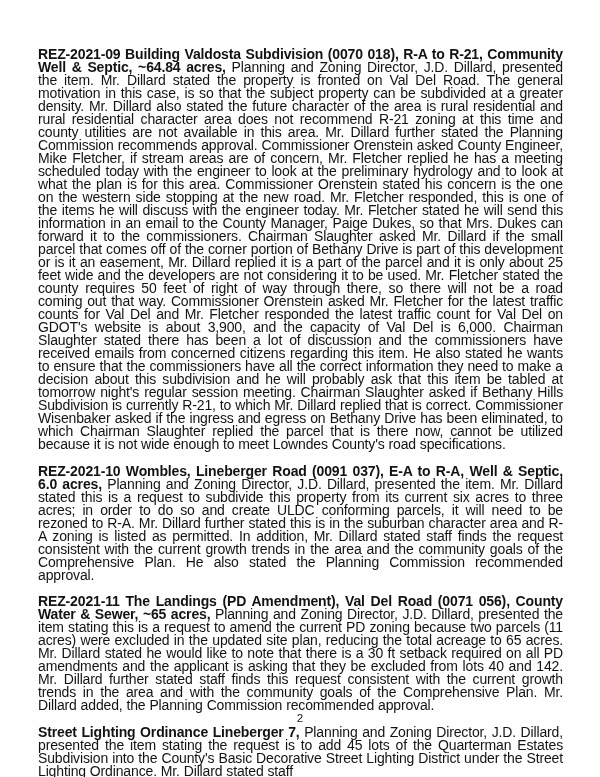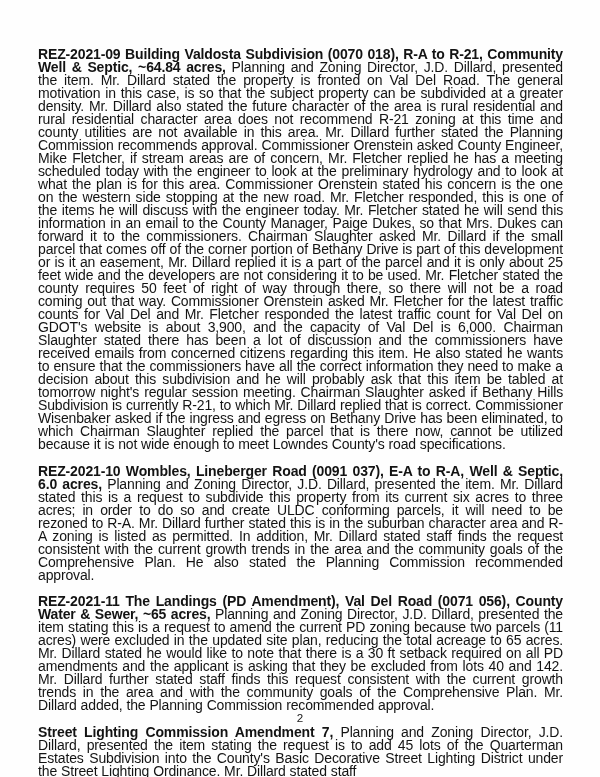--- a/index.html
+++ b/index.html
@@ -66,19 +66,19 @@
 <div class="page">
 
   <div class="doc-body">
 
     <p class="para"><span class="lead">REZ-2021-09 Building Valdosta Subdivision (0070 018), R-A to R-21, Community Well &amp; Septic, ~64.84 acres,</span><span> Planning and Zoning Director, J.D. Dillard, presented the item. Mr. Dillard stated the property is fronted on Val Del Road. The general motivation in this case, is so that the subject property can be subdivided at a greater density. Mr. Dillard also stated the future character of the area is rural residential and rural residential character area does not recommend R-21 zoning at this time and county utilities are not available in this area. Mr. Dillard further stated the Planning Commission recommends approval. Commissioner Orenstein asked County Engineer, Mike Fletcher, if stream areas are of concern, Mr. Fletcher replied he has a meeting scheduled today with the engineer to look at the preliminary hydrology and to look at what the plan is for this area. Commissioner Orenstein stated his concern is the one on the western side stopping at the new road. Mr. Fletcher responded, this is one of the items he will discuss with the engineer today. Mr. Fletcher stated he will send this information in an email to the County Manager, Paige Dukes, so that Mrs. Dukes can forward it to the commissioners. Chairman Slaughter asked Mr. Dillard if the small parcel that comes off of the corner portion of Bethany Drive is part of this development or is it an easement, Mr. Dillard replied it is a part of the parcel and it is only about 25 feet wide and the developers are not considering it to be used. Mr. Fletcher stated the county requires 50 feet of right of way through there, so there will not be a road coming out that way. Commissioner Orenstein asked Mr. Fletcher for the latest traffic counts for Val Del and Mr. Fletcher responded the latest traffic count for Val Del on GDOT's website is about 3,900, and the capacity of Val Del is 6,000. Chairman Slaughter stated there has been a lot of discussion and the commissioners have received emails from concerned citizens regarding this item. He also stated he wants to ensure that the commissioners have all the correct information they need to make a decision about this subdivision and he will probably ask that this item be tabled at tomorrow night's regular session meeting. Chairman Slaughter asked if Bethany Hills Subdivision is currently R-21, to which Mr. Dillard replied that is correct. Commissioner Wisenbaker asked if the ingress and egress on Bethany Drive has been eliminated, to which Chairman Slaughter replied the parcel that is there now, cannot be utilized because it is not wide enough to meet Lowndes County's road specifications.</span></p>
 
     <p class="para"><span class="lead">REZ-2021-10 Wombles, Lineberger Road (0091 037), E-A to R-A, Well &amp; Septic, 6.0 acres,</span><span> Planning and Zoning Director, J.D. Dillard, presented the item. Mr. Dillard stated this is a request to subdivide this property from its current six acres to three acres; in order to do so and create ULDC conforming parcels, it will need to be rezoned to R-A. Mr. Dillard further stated this is in the suburban character area and R-A zoning is listed as permitted. In addition, Mr. Dillard stated staff finds the request consistent with the current growth trends in the area and the community goals of the Comprehensive Plan. He also stated the Planning Commission recommended approval.</span></p>
 
     <p class="para"><span class="lead">REZ-2021-11 The Landings (PD Amendment), Val Del Road (0071 056), County Water &amp; Sewer, ~65 acres,</span><span> Planning and Zoning Director, J.D. Dillard, presented the item stating this is a request to amend the current PD zoning because two parcels (11 acres) were excluded in the updated site plan, reducing the total acreage to 65 acres. Mr. Dillard stated he would like to note that there is a 30 ft setback required on all PD amendments and the applicant is asking that they be excluded from lots 40 and 142. Mr. Dillard further stated staff finds this request consistent with the current growth trends in the area and with the community goals of the Comprehensive Plan. Mr. Dillard added, the Planning Commission recommended approval.</span></p>
 
-    <p class="para"><span class="lead">Street Lighting Commission Amendment 7,</span><span> Planning and Zoning Director, J.D. Dillard, presented the item stating the request is to add 45 lots of the Quarterman Estates Subdivision into the County's Basic Decorative Street Lighting District under the Street Lighting Ordinance. Mr. Dillard stated staff</span></p>
+    <p class="para"><span class="lead">Street Lighting Ordinance Lineberger 7,</span><span> Planning and Zoning Director, J.D. Dillard, presented the item stating the request is to add 45 lots of the Quarterman Estates Subdivision into the County's Basic Decorative Street Lighting District under the Street Lighting Ordinance. Mr. Dillard stated staff</span></p>
 
   </div>
 
   <div class="page-number">2</div>
 
 </div>
 
 </body></html>

